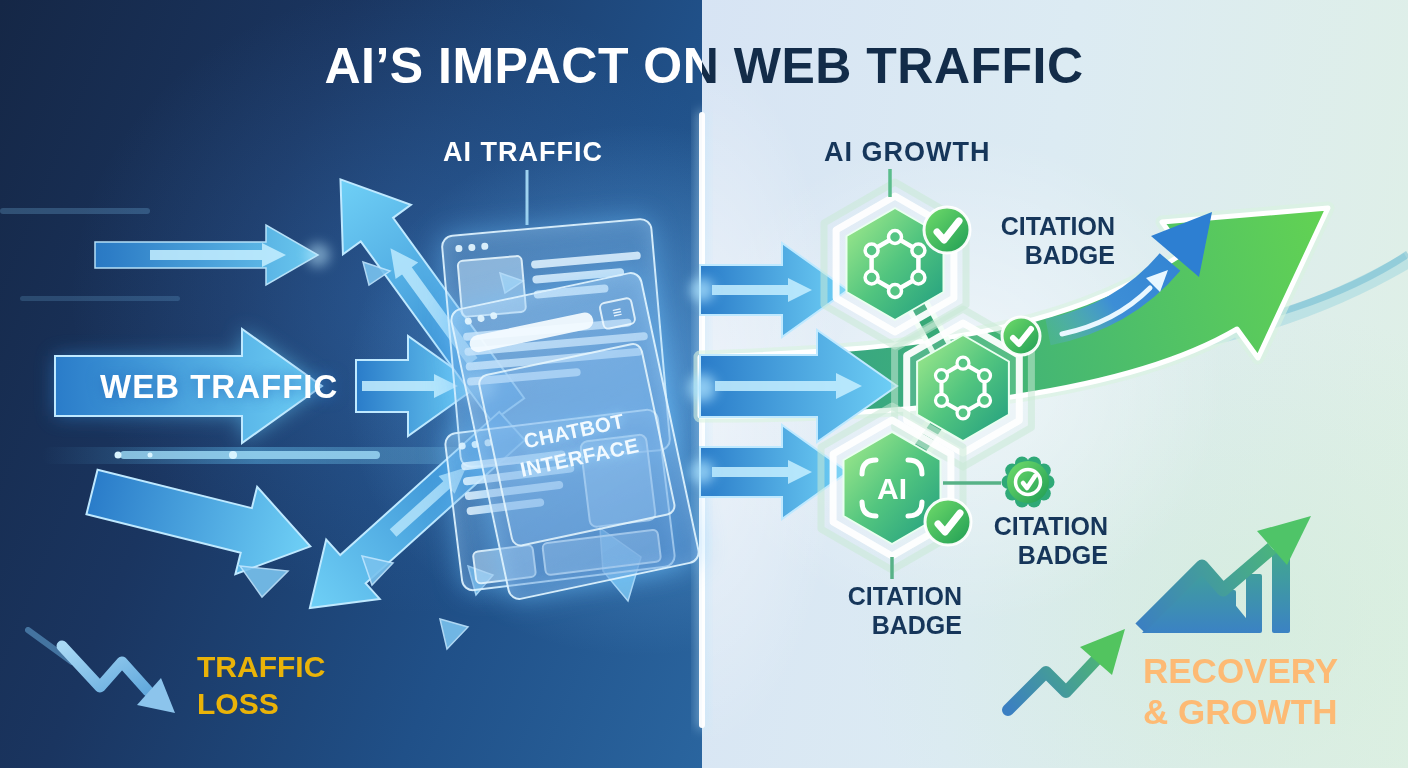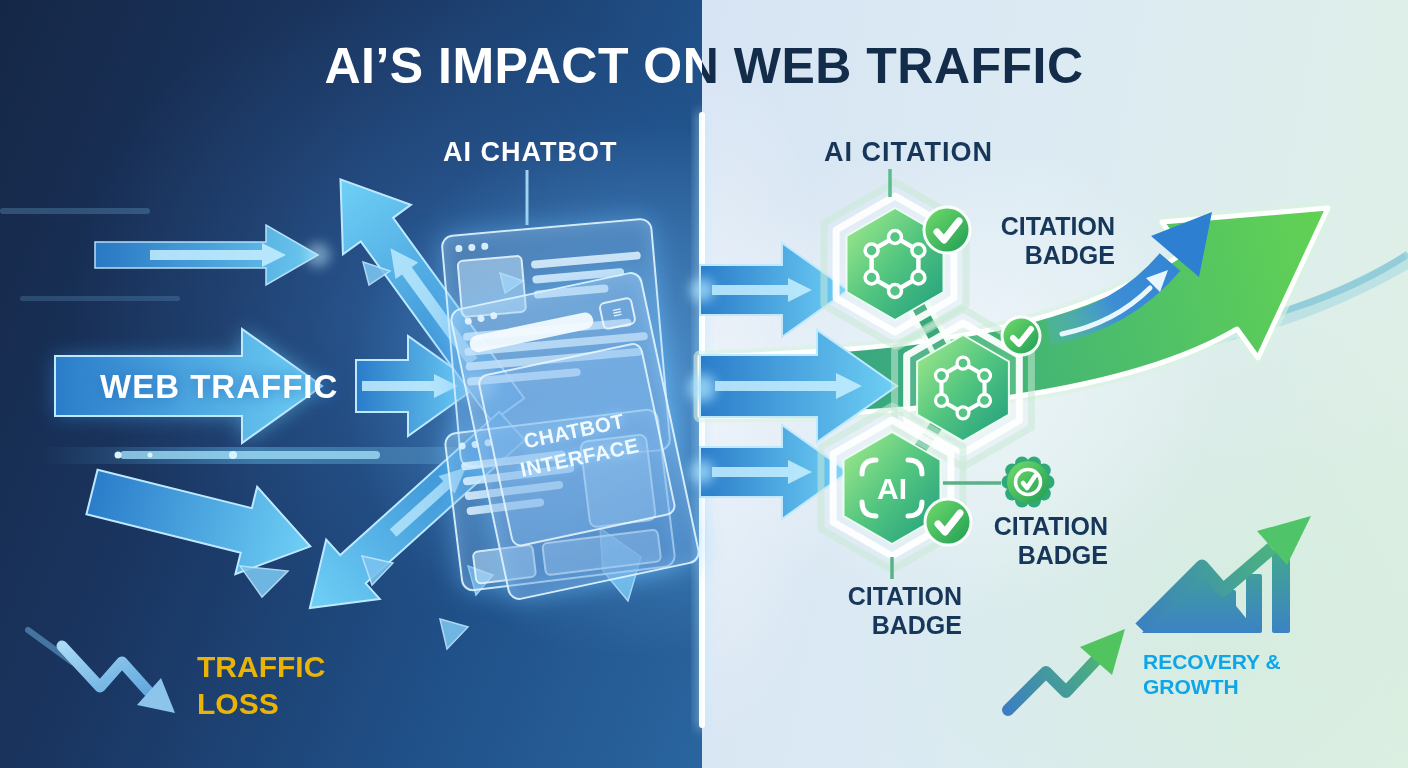--- a/index.html
+++ b/index.html
@@ -20,21 +20,21 @@
   .title{position:absolute;top:40px;left:0;width:1408px;text-align:center;
          font-size:50px;font-weight:800;letter-spacing:.5px;margin:0;line-height:1.05;}
   .title.t-left{color:#ffffff;clip-path:inset(0 706px 0 0);}
   .title.t-right{color:#132c49;clip-path:inset(0 0 0 702px);}
   .lbl{position:absolute;font-weight:800;line-height:1.2;}
   .lbl-ai-overview{left:443px;top:136px;font-size:27px;color:#ffffff;letter-spacing:1px;}
   .lbl-ai-systems{left:824px;top:136px;font-size:27px;color:#16365a;letter-spacing:1px;}
   .lbl-web-traffic{left:100px;top:367px;font-size:33px;color:#ffffff;letter-spacing:1px;
                    text-shadow:0 0 14px rgba(40,110,190,.8);}
   .lbl-loss{left:197px;top:649px;width:165px;font-size:30px;color:#eab308;line-height:1.22;}
-  .lbl-growth{left:1143px;top:650px;width:205px;font-size:21px;color:#0ea5e9;line-height:1.18;}
+  .lbl-growth{left:1143px;top:650px;width:205px;font-size:35px;color:#fdba74;line-height:1.18;}
   .lbl-cb{width:140px;font-size:25px;color:#16365a;text-align:right;line-height:1.16;}
   .lbl-cb.top{left:975px;top:212px;}
   .lbl-cb.mid{left:968px;top:512px;}
   .lbl-cb.bot{left:822px;top:582px;}
   
   .win{position:absolute;border-radius:12px;border:2.5px solid rgba(224,244,255,.92);
        box-shadow:0 0 28px rgba(110,195,255,.45), inset 0 0 20px rgba(170,220,255,.30);}
   .win-back{left:450px;top:226px;width:208px;height:230px;transform:rotate(-5deg);
        background:linear-gradient(160deg,rgba(150,205,245,.30),rgba(80,140,205,.45));}
   .win-front{left:477px;top:287px;width:192px;height:294px;transform:rotate(-12deg);
@@ -371,21 +371,21 @@
       <div class="menubox">≡</div>
     </div>
     <div class="chat-panel">
       <div class="chat-label">CHATBOT INTERFACE</div>
     </div>
   </div>
 
   <h1 class="title t-left">AI’S IMPACT ON WEB TRAFFIC</h1>
   <h1 class="title t-right">AI’S IMPACT ON WEB TRAFFIC</h1>
 
-  <div class="lbl lbl-ai-overview">AI CHATBOT</div>
-  <div class="lbl lbl-ai-systems">AI CITATION</div>
+  <div class="lbl lbl-ai-overview">AI TRAFFIC</div>
+  <div class="lbl lbl-ai-systems">AI GROWTH</div>
   <div class="lbl lbl-web-traffic">WEB TRAFFIC</div>
   <div class="lbl lbl-loss">TRAFFIC LOSS</div>
   <div class="lbl lbl-growth">RECOVERY &amp; GROWTH</div>
   <div class="lbl lbl-cb top">CITATION BADGE</div>
   <div class="lbl lbl-cb mid">CITATION BADGE</div>
   <div class="lbl lbl-cb bot">CITATION BADGE</div>
 </div>
 
 </body></html>

